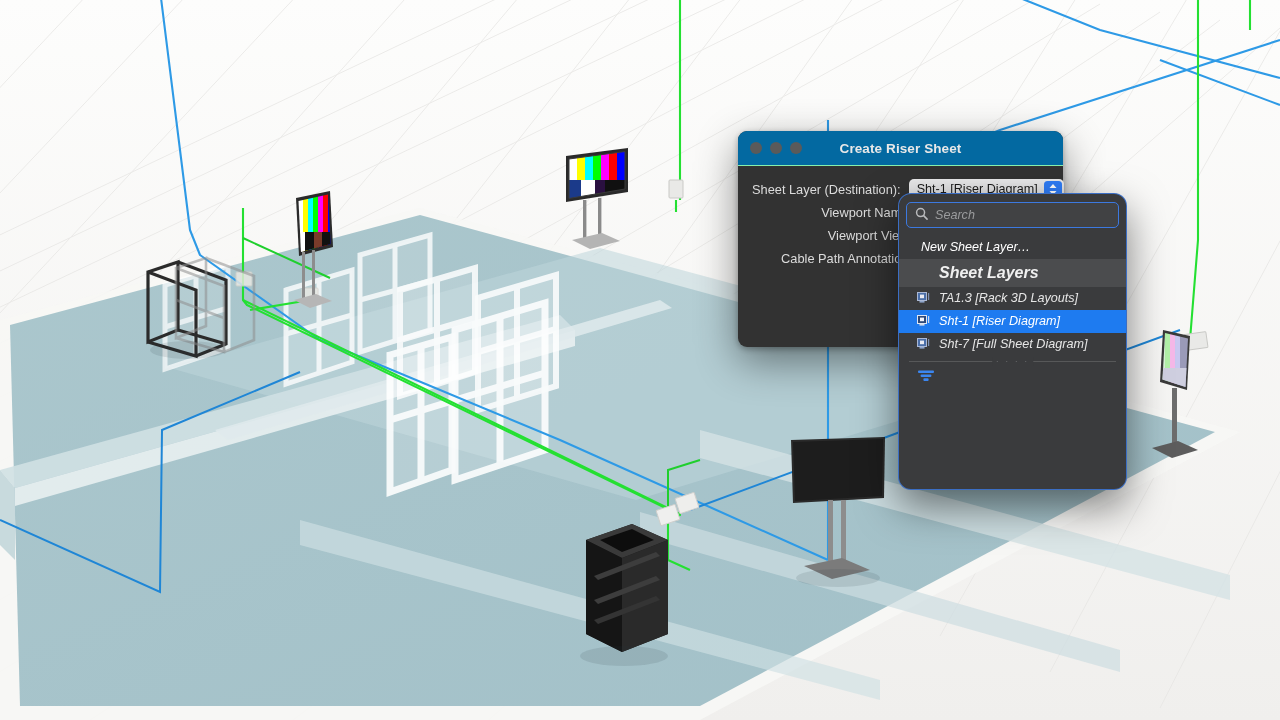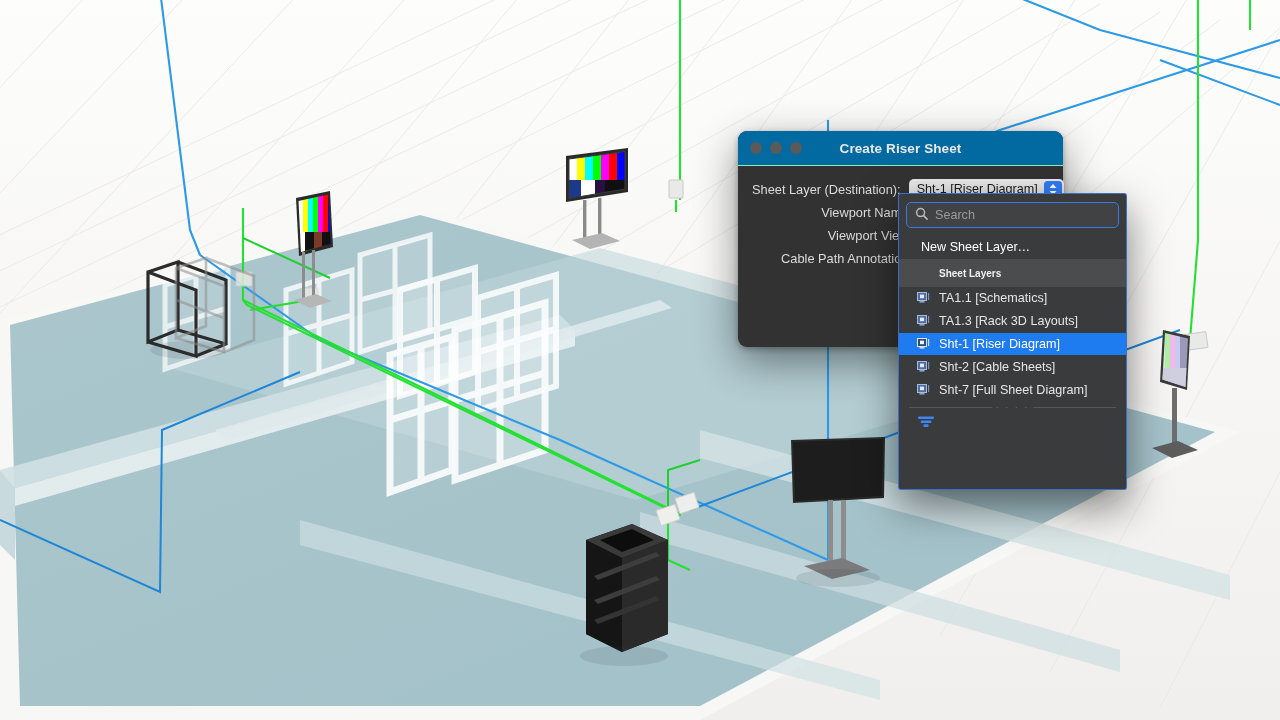--- a/index.html
+++ b/index.html
@@ -76,26 +76,26 @@
     display:flex; align-items:center; justify-content:center;
   }
   .stepper svg { display:block; }
 
   
   .dropdown {
     position:absolute;
     left: 898px; top: 193px;
     width: 227px; height: 295px;
     background: #3a3b3d;
-    border-radius: 3px;
+    border-radius: 13px;
     border: 1px solid rgba(60,120,220,.85);
     box-shadow: 0 16px 40px rgba(0,0,0,.5);
     z-index: 40;
     overflow: hidden;
-    display:flex; flex-direction:column;
+    display:flex; flex-direction:column;font-style:italic;
   }
   .search-wrap { padding: 8px 7px 6px 7px; }
   .search-field {
     display:flex; align-items:center; gap:7px;
     height: 24px;
     background: #414244;
     border: 1.5px solid #3c79e0;
     border-radius: 5px;
     padding: 0 8px;
   }
@@ -108,21 +108,21 @@
     padding-left: 22px;
     color:#ffffff; font-size:12.6px;
     white-space:nowrap;
   }
   .menu-item.newlayer { padding-left: 22px; height:25px; }
   .section-head {
     display:flex; align-items:center;
     height: 28px;
     padding-left: 40px;
     background: #4b4c4e;
-    color:#f0f0f0; font-size:10px; font-weight:600;
+    color:#f0f0f0; font-size:16px; font-weight:600;
   }
   .layer-row {
     display:flex; align-items:center;
     height: 22.8px;
     padding-left: 18px;
     color:#e6e6e6; font-size:12.6px;
     white-space:nowrap;
     gap: 9px;
   }
   .layer-row.sel { background:#1e7bf0; color:#ffffff; }
@@ -487,31 +487,20 @@
 
     <div class="menu-item newlayer">
       <span>New Sheet Layer…</span>
     </div>
 
     <div class="section-head">
       <span>Sheet Layers</span>
     </div>
 
     <div>
-      <div class="layer-row">
-        <span class="sheet-ico">
-          <svg width="13" height="12" viewBox="0 0 13 12">
-            <rect x="0.5" y="0.5" width="9" height="8" fill="#4a6ea8" stroke="#aab8d6"></rect>
-            <rect x="3" y="2.6" width="4" height="3.6" fill="#e8eaf2"></rect>
-            <rect x="2.5" y="9" width="5" height="1.6" fill="#8fa6cc"></rect>
-            <rect x="11" y="1" width="1.2" height="7" fill="#7e90b4"></rect>
-          </svg>
-        </span>
-        <span>TA1.1 [Schematics]</span>
-      </div>
 
 
       <div class="layer-row">
         <span class="sheet-ico">
           <svg width="13" height="12" viewBox="0 0 13 12">
             <rect x="0.5" y="0.5" width="9" height="8" fill="#4a6ea8" stroke="#aab8d6"></rect>
             <rect x="3" y="2.6" width="4" height="3.6" fill="#e8eaf2"></rect>
             <rect x="2.5" y="9" width="5" height="1.6" fill="#8fa6cc"></rect>
             <rect x="11" y="1" width="1.2" height="7" fill="#7e90b4"></rect>
           </svg>
@@ -524,31 +513,20 @@
           <svg width="13" height="12" viewBox="0 0 13 12">
             <rect x="0.5" y="0.5" width="9" height="8" fill="#2e4a7a" stroke="#dfe6f2"></rect>
             <rect x="3" y="2.6" width="4" height="3.6" fill="#f2f4fa"></rect>
             <rect x="2.5" y="9" width="5" height="1.6" fill="#cfd9ea"></rect>
             <rect x="11" y="1" width="1.2" height="7" fill="#cfd9ea"></rect>
           </svg>
         </span>
         <span>Sht-1 [Riser Diagram]</span>
       </div>
 
-      <div class="layer-row">
-        <span class="sheet-ico">
-          <svg width="13" height="12" viewBox="0 0 13 12">
-            <rect x="0.5" y="0.5" width="9" height="8" fill="#4a6ea8" stroke="#aab8d6"></rect>
-            <rect x="3" y="2.6" width="4" height="3.6" fill="#e8eaf2"></rect>
-            <rect x="2.5" y="9" width="5" height="1.6" fill="#8fa6cc"></rect>
-            <rect x="11" y="1" width="1.2" height="7" fill="#7e90b4"></rect>
-          </svg>
-        </span>
-        <span>Sht-2 [Cable Sheets]</span>
-      </div>
 
       <div class="layer-row">
         <span class="sheet-ico">
           <svg width="13" height="12" viewBox="0 0 13 12">
             <rect x="0.5" y="0.5" width="9" height="8" fill="#4a6ea8" stroke="#aab8d6"></rect>
             <rect x="3" y="2.6" width="4" height="3.6" fill="#e8eaf2"></rect>
             <rect x="2.5" y="9" width="5" height="1.6" fill="#8fa6cc"></rect>
             <rect x="11" y="1" width="1.2" height="7" fill="#7e90b4"></rect>
           </svg>
         </span>

